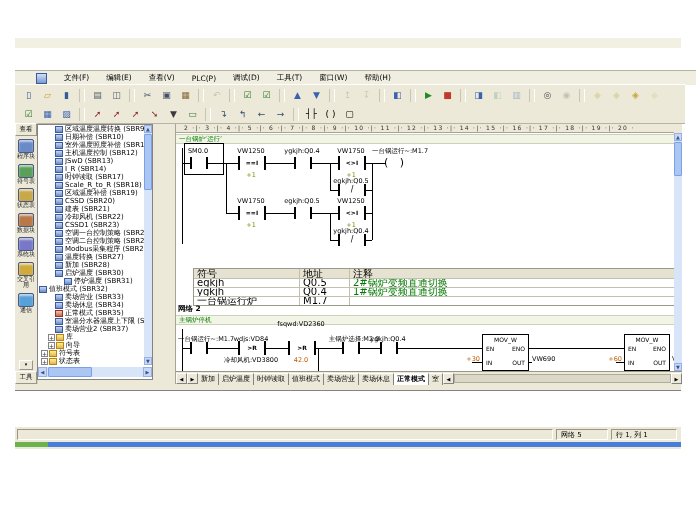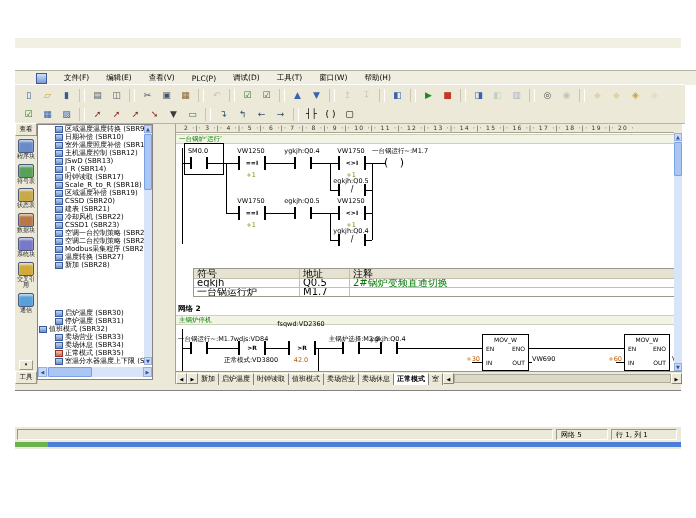--- a/index.html
+++ b/index.html
@@ -289,25 +289,25 @@
             <span class="tlbl">Modbus采集程序 (SBR26)</span>
           </div>
           <div class="trow" style="padding-left: 16px;">
             <span class="ti sbr"></span>
             <span class="tlbl">温度转换 (SBR27)</span>
           </div>
           <div class="trow" style="padding-left: 16px;">
             <span class="ti sbr"></span>
             <span class="tlbl">新加 (SBR28)</span>
           </div>
-          <div class="trow" style="padding-left: 16px; margin-top: 40px;">
+          <div class="trow" style="padding-left: 16px;">
             <span class="ti sbr"></span>
             <span class="tlbl">启炉温度 (SBR30)</span>
           </div>
-          <div class="trow" style="padding-left: 16px;">
+          <div class="trow" style="padding-left: 25px;">
             <span class="ti sbr"></span>
             <span class="tlbl">停炉温度 (SBR31)</span>
           </div>
           <div class="trow" style="">
             <span class="ti sbr"></span>
             <span class="tlbl">值班模式 (SBR32)</span>
           </div>
           <div class="trow" style="padding-left: 16px;">
             <span class="ti sbr"></span>
             <span class="tlbl">卖场营业 (SBR33)</span>
@@ -445,20 +445,25 @@
             <div class="stc c1">符号</div>
             <div class="stc c2">地址</div>
             <div class="stc c3">注释</div>
           </div>
           <div class="strow">
             <div class="stc c1">egkjh</div>
             <div class="stc c2">Q0.5</div>
             <div class="stc c3 green">2#锅炉变频直通切换</div>
           </div>
           <div class="strow">
+            <div class="stc c1">ygkjh</div>
+            <div class="stc c2">Q0.4</div>
+            <div class="stc c3 green">1#锅炉变频直通切换</div>
+          </div>
+          <div class="strow">
             <div class="stc c1">一台锅运行炉</div>
             <div class="stc c2">M1.7</div>
             <div class="stc c3 green"></div>
           </div>
         </div>
 
         <div class="nethd" style="left:2px;top:180px">网络 2</div>
         <div class="ncom" style="top:191px">
           <span class="green">主锅炉停机</span>
         </div>
@@ -474,21 +479,21 @@
         <div class="vl" style="left:142px;top:224px;height:23px"></div>
 
         <div class="bar" style="left:14px;top:218px"></div>
           <div class="bar" style="left:30px;top:218px"></div>
         <div class="lbl left" style="left:2px;top:211px;width:80px">一台锅运行~:M1.7</div>
 
         <div class="barc" style="left:62px;top:217px"></div>
           <div class="barc" style="left:88px;top:217px"></div>
         <div class="opx" style="left:64px;top:217px;width:24px">&gt;R</div>
         <div class="lbl" style="left:50px;top:211px;width:50px">wdjs:VD84</div>
-        <div class="lbl" style="left:40px;top:232px;width:70px">正常模式:VD3800</div>
+        <div class="lbl" style="left:40px;top:232px;width:70px">冷却风机:VD3800</div>
 
         <div class="barc" style="left:112px;top:217px"></div>
           <div class="barc" style="left:138px;top:217px"></div>
         <div class="opx" style="left:114px;top:217px;width:24px">&gt;R</div>
         <div class="lbl" style="left:98px;top:196px;width:54px">fsqwd:VD2360</div>
         <div class="lbl orange" style="left:110px;top:232px;width:30px">42.0</div>
 
         <div class="bar" style="left:166px;top:218px"></div>
           <div class="bar" style="left:182px;top:218px"></div>
         <div class="lbl" style="left:150px;top:211px;width:56px">主锅炉选择:M2.0</div>

